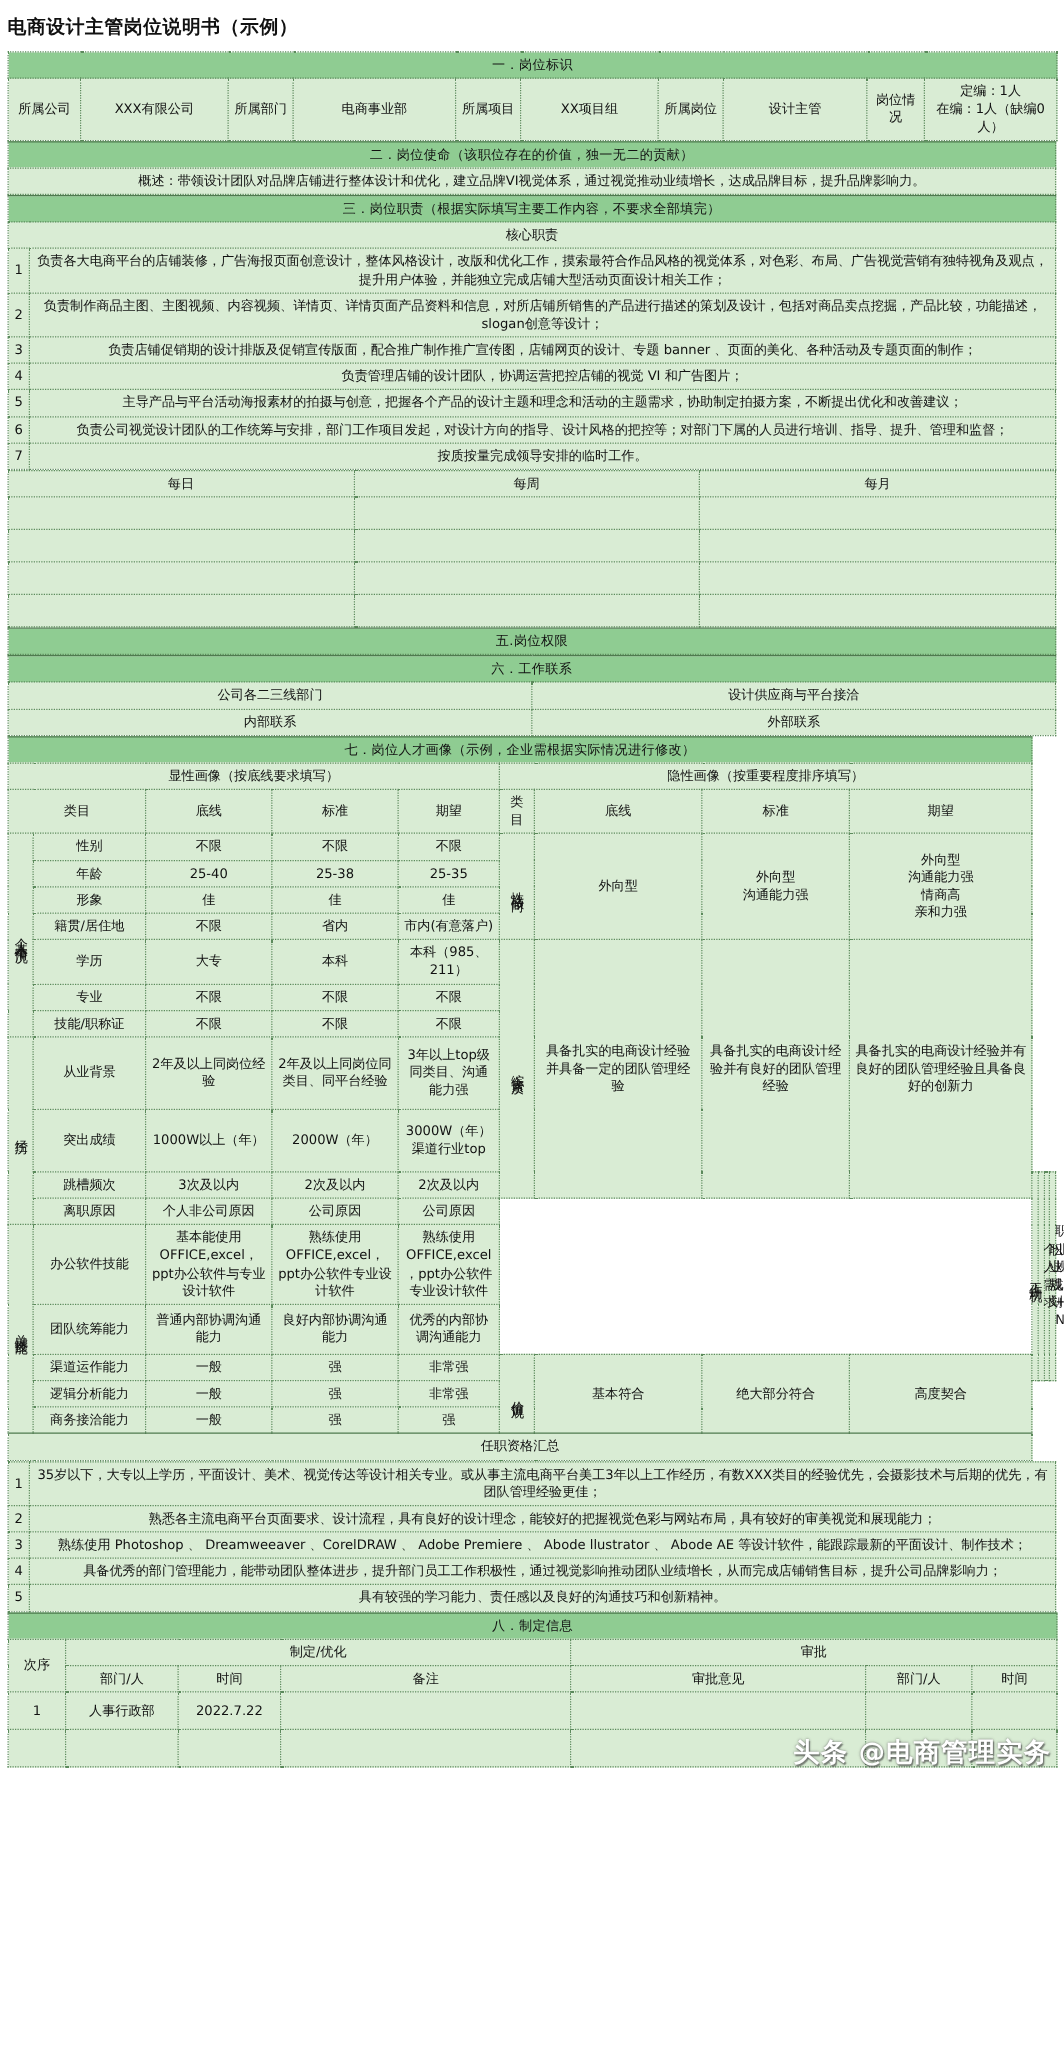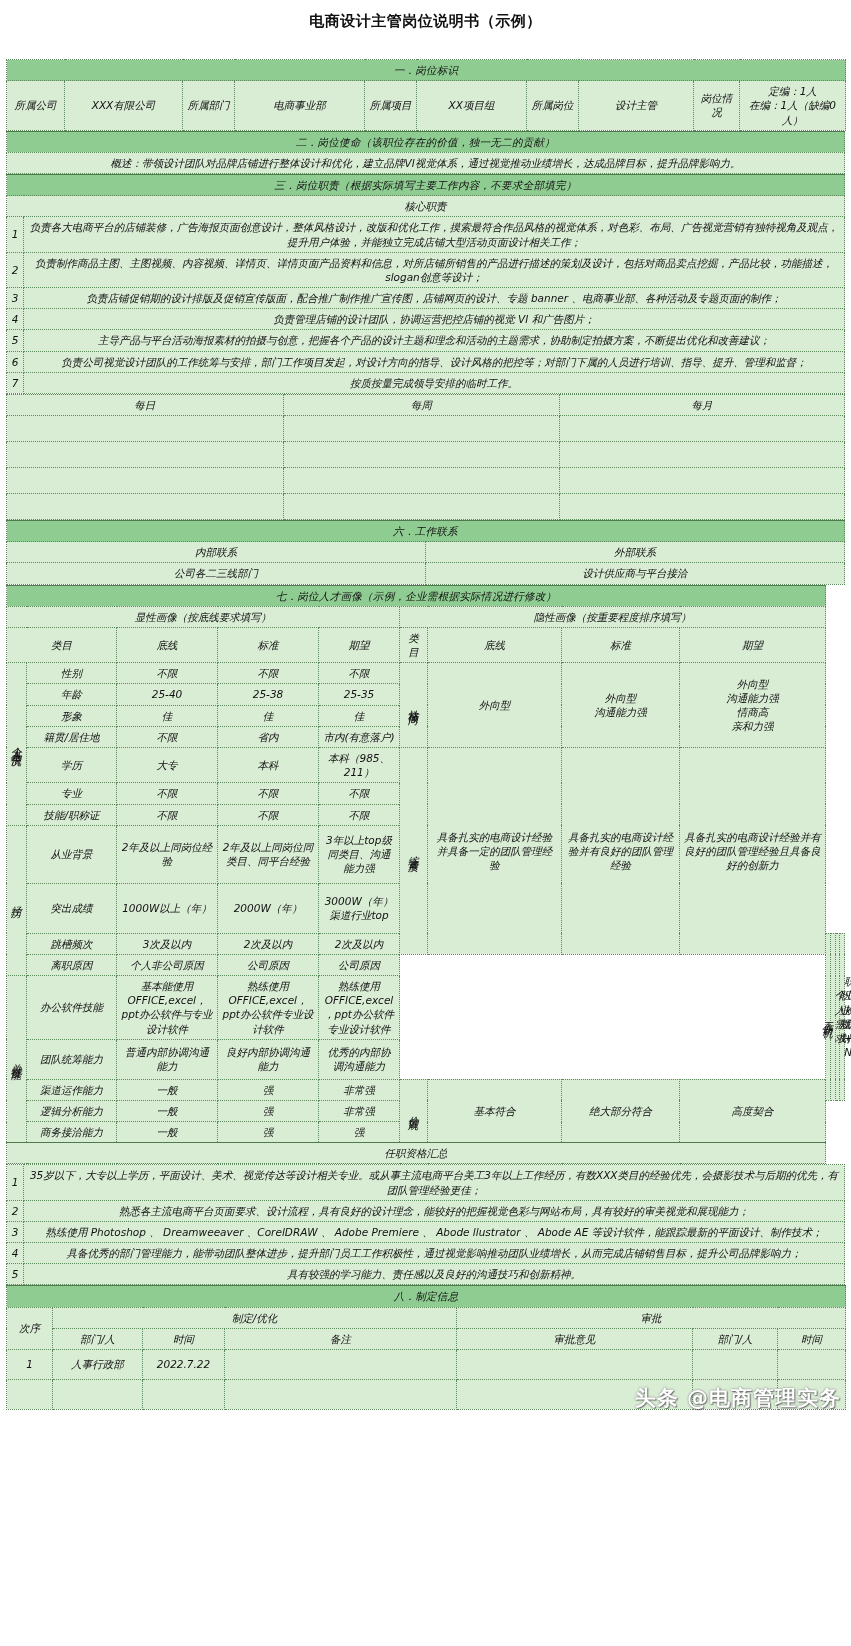--- a/index.html
+++ b/index.html
@@ -7,33 +7,31 @@
   body {
     width: 851px;
     background: #ffffff;
     font-family: "DejaVu Sans", "Liberation Sans", sans-serif;
     color: #111;
     -webkit-font-smoothing: antialiased;
   }
   .page { width: 851px; padding: 0 6px 8px 6px; }
 
   .doc-title {
-    text-align: center;
     font-size: 15px;
     font-weight: bold;
-    padding: 12px 0 28px 0;
+    padding: 12px 0 10px 0;
     letter-spacing: .5px;
   }
 
   table.grid {
     width: 839px;
     border-collapse: collapse;
     table-layout: fixed;
     margin: 0;
-    font-style: italic;
   }
   table.grid td, table.grid th {
     border: 1px dotted #5c8a5c;
     background: #d9ecd4;
     font-weight: normal;
     font-size: 10.5px;
     line-height: 1.35;
     padding: 3px 4px;
     vertical-align: middle;
     text-align: center;
@@ -146,21 +144,21 @@
     <tr>
           <td class="num">1</td>
           <td class="left">负责各大电商平台的店铺装修，广告海报页面创意设计，整体风格设计，改版和优化工作，摸索最符合作品风格的视觉体系，对色彩、布局、广告视觉营销有独特视角及观点，提升用户体验，并能独立完成店铺大型活动页面设计相关工作；</td>
         </tr>
     <tr>
           <td class="num">2</td>
           <td class="left">负责制作商品主图、主图视频、内容视频、详情页、详情页面产品资料和信息，对所店铺所销售的产品进行描述的策划及设计，包括对商品卖点挖掘，产品比较，功能描述，slogan创意等设计；</td>
         </tr>
     <tr>
           <td class="num">3</td>
-          <td class="left">负责店铺促销期的设计排版及促销宣传版面，配合推广制作推广宣传图，店铺网页的设计、专题 banner 、电商事业部、各种活动及专题页面的制作；</td>
+          <td class="left">负责店铺促销期的设计排版及促销宣传版面，配合推广制作推广宣传图，店铺网页的设计、专题 banner 、页面的美化、各种活动及专题页面的制作；</td>
         </tr>
     <tr>
           <td class="num">4</td>
           <td class="left">负责管理店铺的设计团队，协调运营把控店铺的视觉 VI 和广告图片；</td>
         </tr>
     <tr>
           <td class="num">5</td>
           <td class="left">主导产品与平台活动海报素材的拍摄与创意，把握各个产品的设计主题和理念和活动的主题需求，协助制定拍摄方案，不断提出优化和改善建议；</td>
         </tr>
     <tr>
@@ -204,39 +202,42 @@
     <tr>
           <td class="empty"></td>
           <td class="empty"></td>
           <td class="empty"></td>
         </tr>
   </tbody>
     </table>
 
   <table class="grid">
     <tbody>
+        <tr class="blocktop">
+          <td class="sec">五.岗位权限</td>
+        </tr>
   </tbody>
     </table>
 
   <table class="grid">
     <colgroup>
         <col style="width:50%">
         <col>
       </colgroup>
     <tbody>
         <tr class="blocktop">
           <td class="sec" colspan="2">六．工作联系</td>
         </tr>
     <tr>
+      <td>公司各二三线部门</td>
+      <td>设计供应商与平台接洽</td>
+    </tr>
+    <tr>
       <td class="center-title">内部联系</td>
       <td class="center-title">外部联系</td>
-    </tr>
-    <tr>
-      <td>公司各二三线部门</td>
-      <td>设计供应商与平台接洽</td>
     </tr>
   </tbody>
     </table>
 
   <table class="grid">
     <colgroup>
       <col style="width:20px">
         <col style="width:90px">
       <col style="width:101px">
         <col style="width:101px">

